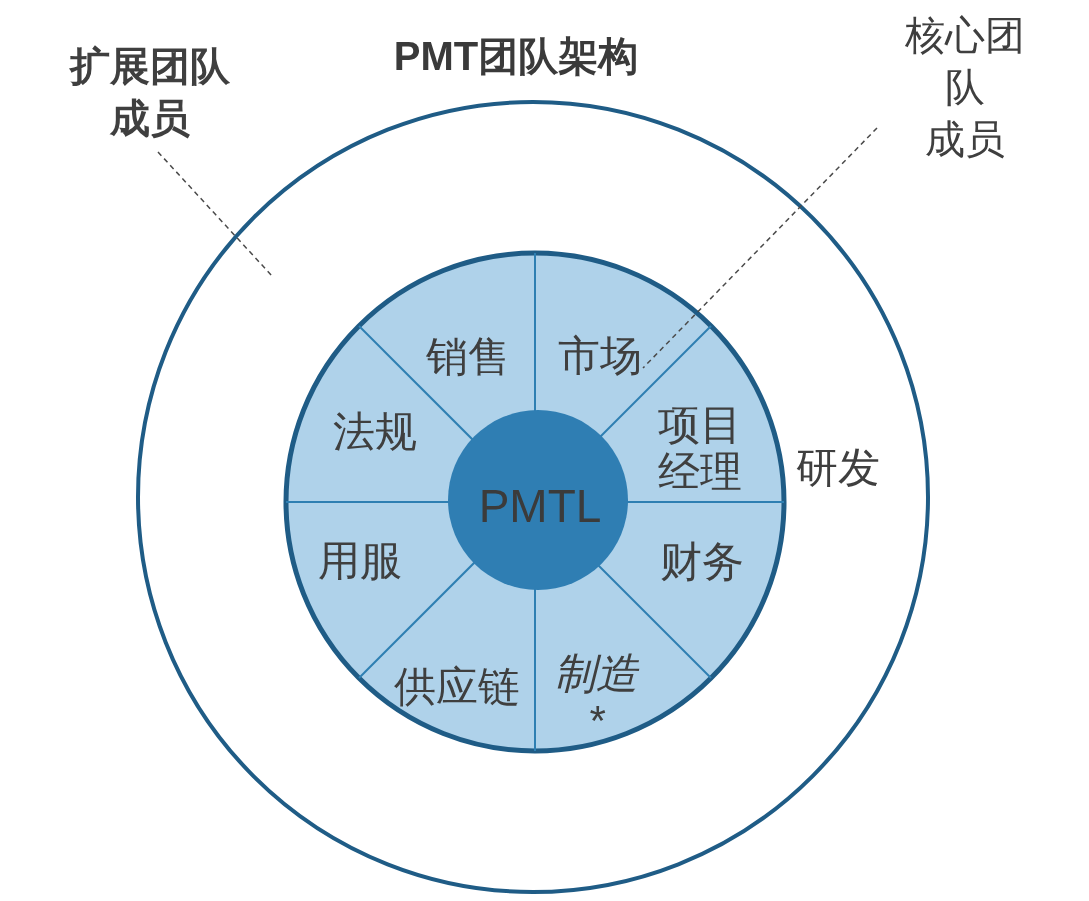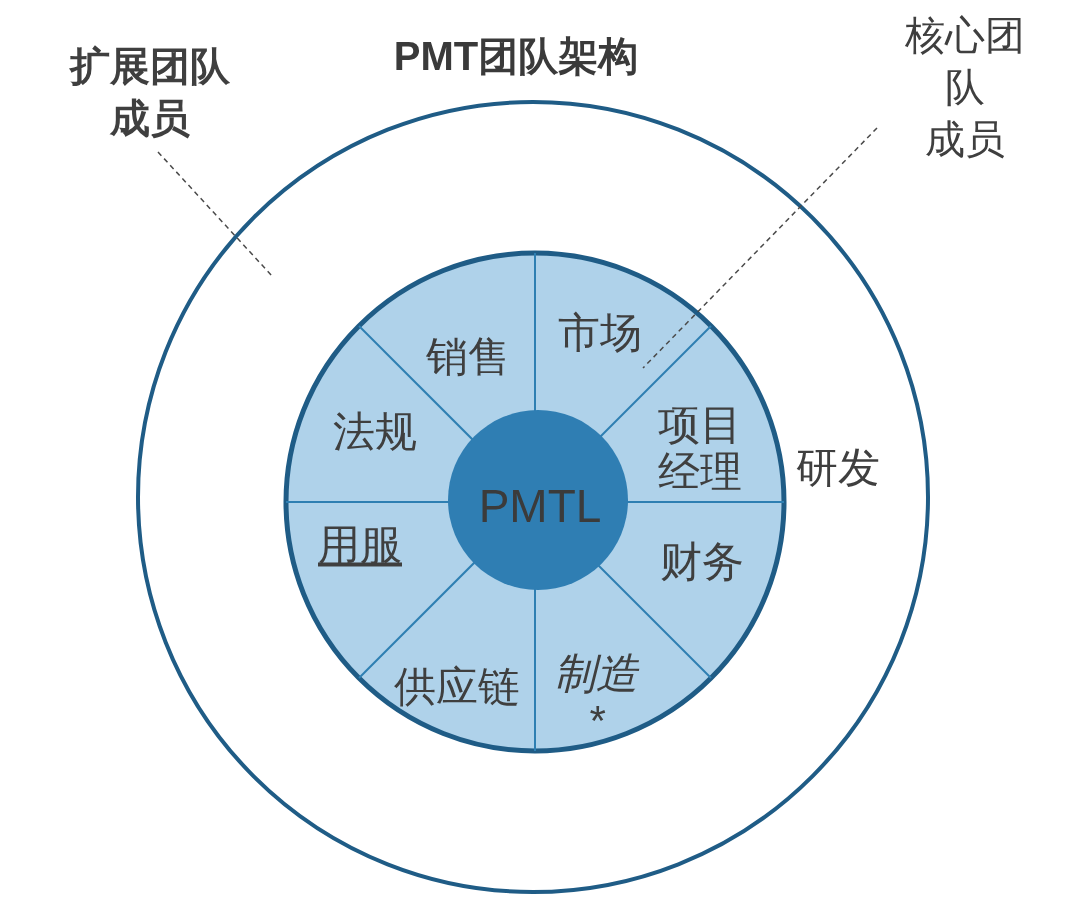--- a/index.html
+++ b/index.html
@@ -80,28 +80,28 @@
     <line x1="877" y1="128" x2="643" y2="368" stroke-width="1.5" stroke-dasharray="5 4" stroke="#4A4A4A"></line>
   </svg>
 
   <div class="lbl title" style="left:516px; top:48px;">PMT团队架构</div>
 
   <div class="lbl side-label" style="left:150px; top:92px;font-weight:bold;">扩展团队
 成员</div>
   <div class="lbl side-label" style="left:965px; top:87px;">核心团队
 成员</div>
 
-  <div class="lbl seg-label" style="left:600px; top:333px;">市场</div>
+  <div class="lbl seg-label" style="left:600px; top:356px;">市场</div>
   <div class="lbl seg-label" style="left:700px; top:448px;">项目
 经理</div>
   <div class="lbl seg-label" style="left:702px; top:562px;">财务</div>
   <div class="lbl seg-label" style="left:596px; top:697px;font-style:italic;">制造
 *</div>
   <div class="lbl seg-label" style="left:457px; top:687px;">供应链</div>
-  <div class="lbl seg-label" style="left:360px; top:545px;text-decoration:underline;">用服</div>
+  <div class="lbl seg-label" style="left:360px; top:561px;">用服</div>
   <div class="lbl seg-label" style="left:375px; top:432px;">法规</div>
   <div class="lbl seg-label" style="left:468px; top:357px;">销售</div>
 
   <div class="lbl outer-seg-label" style="left:838px; top:468px;text-align:right;">研发</div>
 
   <div class="lbl center-label" style="left:540px; top:507px;text-align:center;">PMTL</div>
 
 </div>
 
 </body></html>

